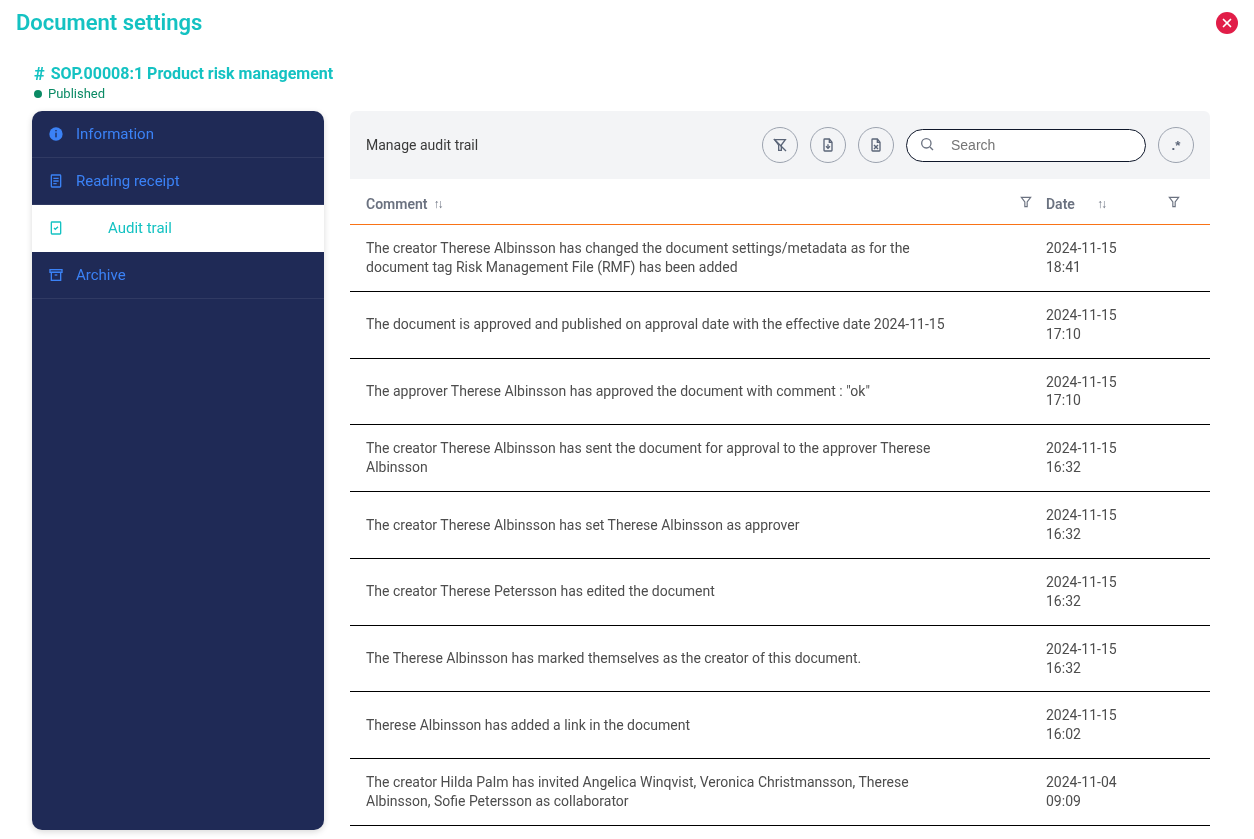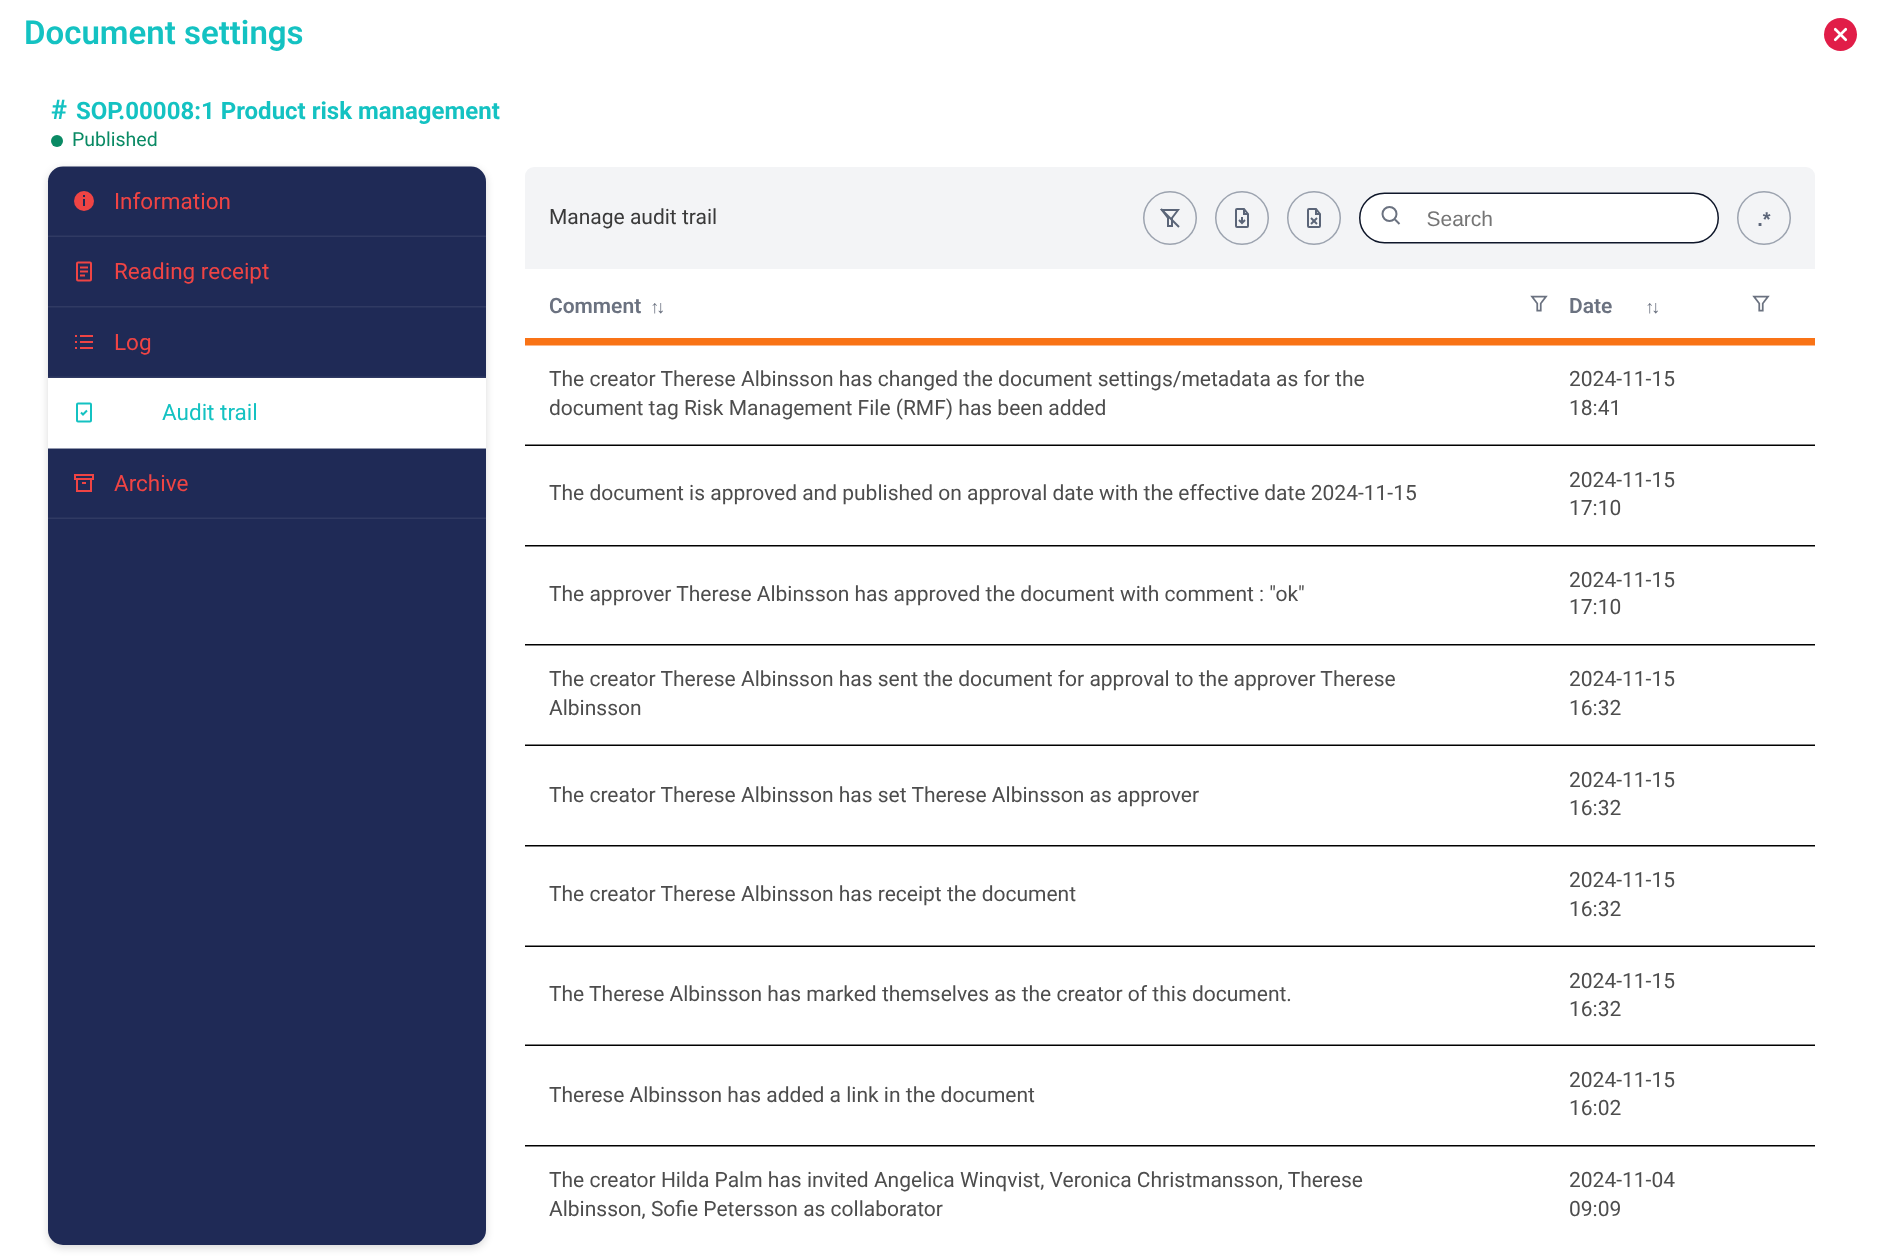--- a/index.html
+++ b/index.html
@@ -63,21 +63,21 @@
       width: 292px;
       background: #1f2a56;
       border-radius: 10px;
       overflow: hidden;
       flex-shrink: 0;
       box-shadow: 0 2px 6px rgba(0,0,0,0.15);
     }
     .sidebar-item {
       display: flex; align-items: center; gap: 12px;
       padding: 14px 16px;
-      color: #ef4444;
+      color: #3b82f6;
       font-size: 15px;
       cursor: pointer;
       border-bottom: 1px solid rgba(255,255,255,0.08);
     }
     .sidebar-item.active {
       background: #ffffff;
       color: #14c2c2;
       gap: 44px;
     }
     .sidebar .icon { width: 16px; display: inline-flex; align-items: center; justify-content: center; }
@@ -129,21 +129,21 @@
       border: none; outline: none; font-size: 14px; flex: 1; background: transparent;
       color: #4a4a4a;
     }
     .search-box svg, .search-box .icon-span { color: #6b7280; margin-right: 8px; }
 
     .table-header {
       display: flex; align-items: center;
       padding: 16px 16px 12px 16px;
       color: #6b7280;
       font-weight: 600;
-      border-bottom: 5px solid #f97316;
+      border-bottom: 1px solid #f97316;
     }
     .col-comment { flex: 1; display: flex; align-items: center; gap: 6px; }
     .col-date { width: 108px; display: flex; align-items: center; gap: 22px; }
     .filter-cell { width: 40px; display: flex; justify-content: center; color: #6b7280; }
 
     .row {
       display: flex;
       padding: 14px 16px;
       border-bottom: 1px solid #000000;
       color: #4d4d4d;
@@ -199,33 +199,20 @@
     <div class="sidebar-item">
       <span class="icon">
         <svg width="16" height="16" viewBox="0 0 24 24" fill="none" stroke="currentColor" stroke-width="2">
             <rect x="5" y="3" width="14" height="18" rx="1"></rect>
             <line x1="8" y1="8" x2="16" y2="8"></line>
             <line x1="8" y1="12" x2="16" y2="12"></line>
             <line x1="8" y1="16" x2="13" y2="16"></line>
           </svg>
       </span>
       <span>Reading receipt</span>
-    </div>
-    <div class="sidebar-item">
-      <span class="icon">
-        <svg width="16" height="16" viewBox="0 0 24 24" fill="none" stroke="currentColor" stroke-width="2">
-            <line x1="3" y1="6" x2="5" y2="6"></line>
-            <line x1="8" y1="6" x2="21" y2="6"></line>
-            <line x1="3" y1="12" x2="5" y2="12"></line>
-            <line x1="8" y1="12" x2="21" y2="12"></line>
-            <line x1="3" y1="18" x2="5" y2="18"></line>
-            <line x1="8" y1="18" x2="21" y2="18"></line>
-          </svg>
-      </span>
-      <span>Log</span>
     </div>
     <div class="sidebar-item active">
       <span class="icon">
         <svg width="16" height="16" viewBox="0 0 24 24" fill="none" stroke="currentColor" stroke-width="2">
             <rect x="5" y="3" width="14" height="18" rx="1"></rect>
             <polyline points="9 12 11 14 15 10"></polyline>
           </svg>
       </span>
       <span>Audit trail</span>
     </div>
@@ -332,21 +319,21 @@
               <div class="col-date">2024-11-15 16:32</div>
               <div class="filter-cell"></div>
             </div>
             <div class="row">
               <div class="col-comment">The creator Therese Albinsson has set Therese Albinsson as approver</div>
               <div class="filter-cell"></div>
               <div class="col-date">2024-11-15 16:32</div>
               <div class="filter-cell"></div>
             </div>
             <div class="row">
-              <div class="col-comment">The creator Therese Albinsson has receipt the document</div>
+              <div class="col-comment">The creator Therese Petersson has edited the document</div>
               <div class="filter-cell"></div>
               <div class="col-date">2024-11-15 16:32</div>
               <div class="filter-cell"></div>
             </div>
             <div class="row">
               <div class="col-comment">The Therese Albinsson has marked themselves as the creator of this document.</div>
               <div class="filter-cell"></div>
               <div class="col-date">2024-11-15 16:32</div>
               <div class="filter-cell"></div>
             </div>

